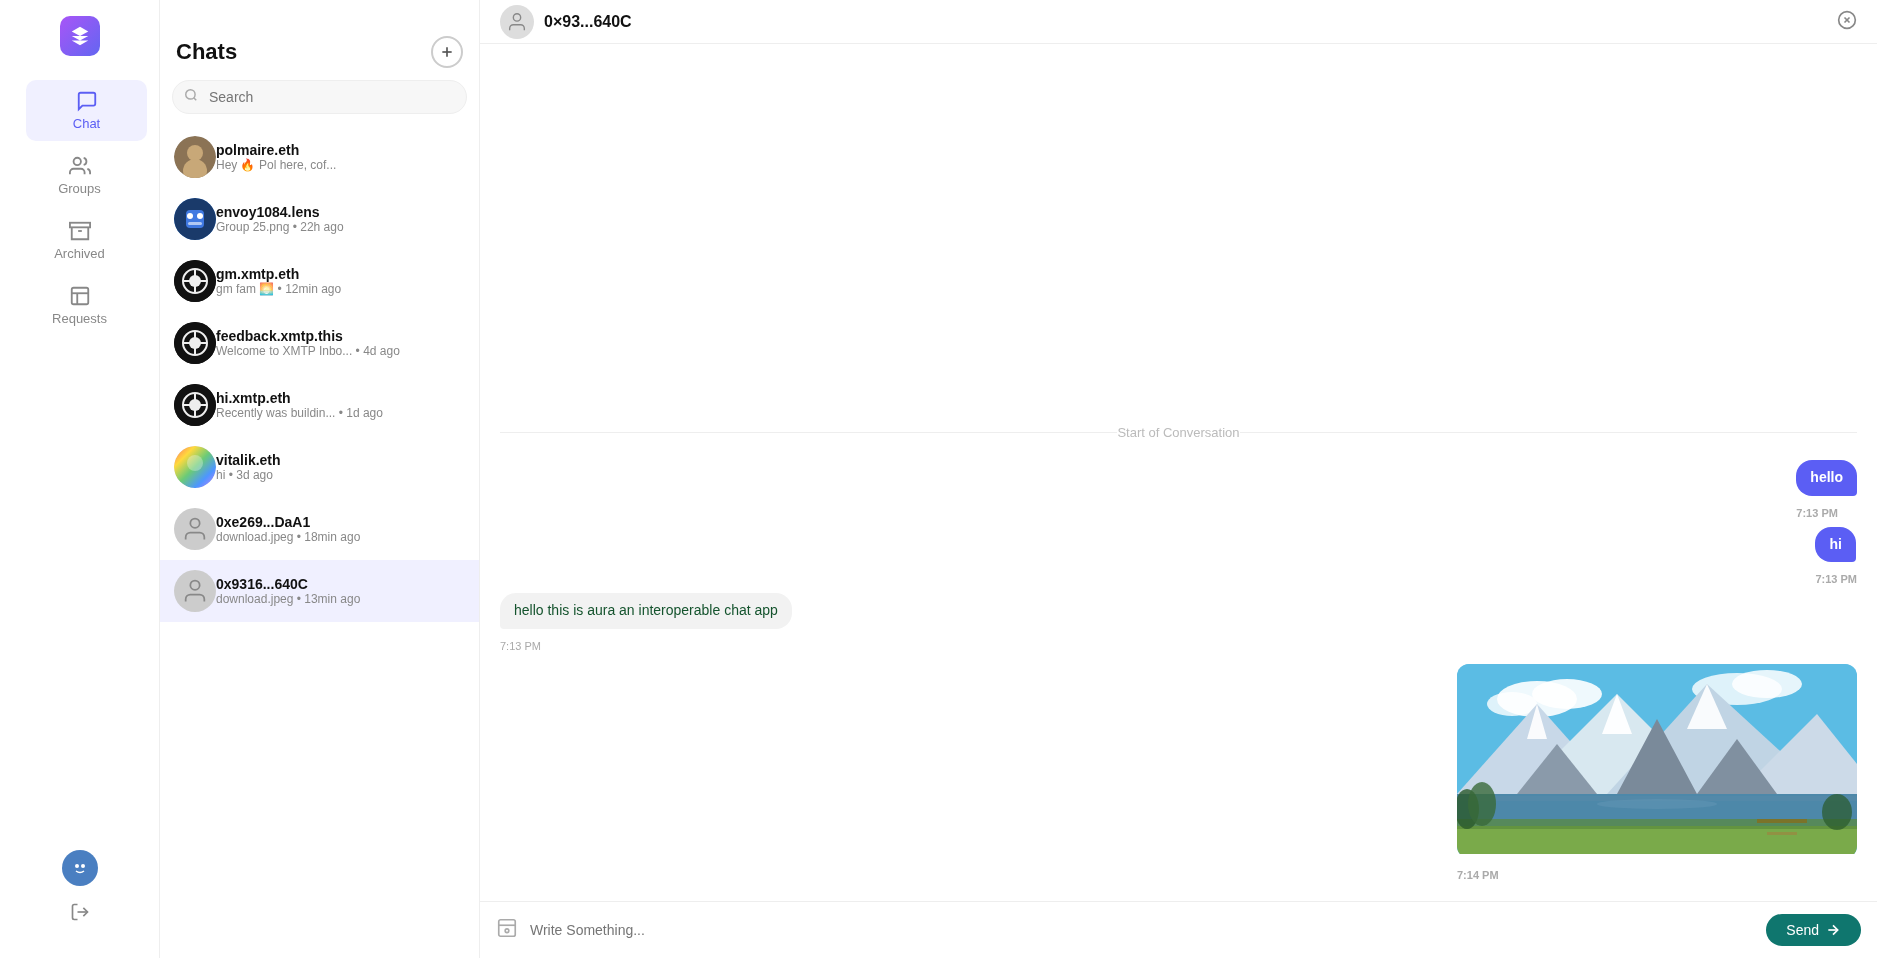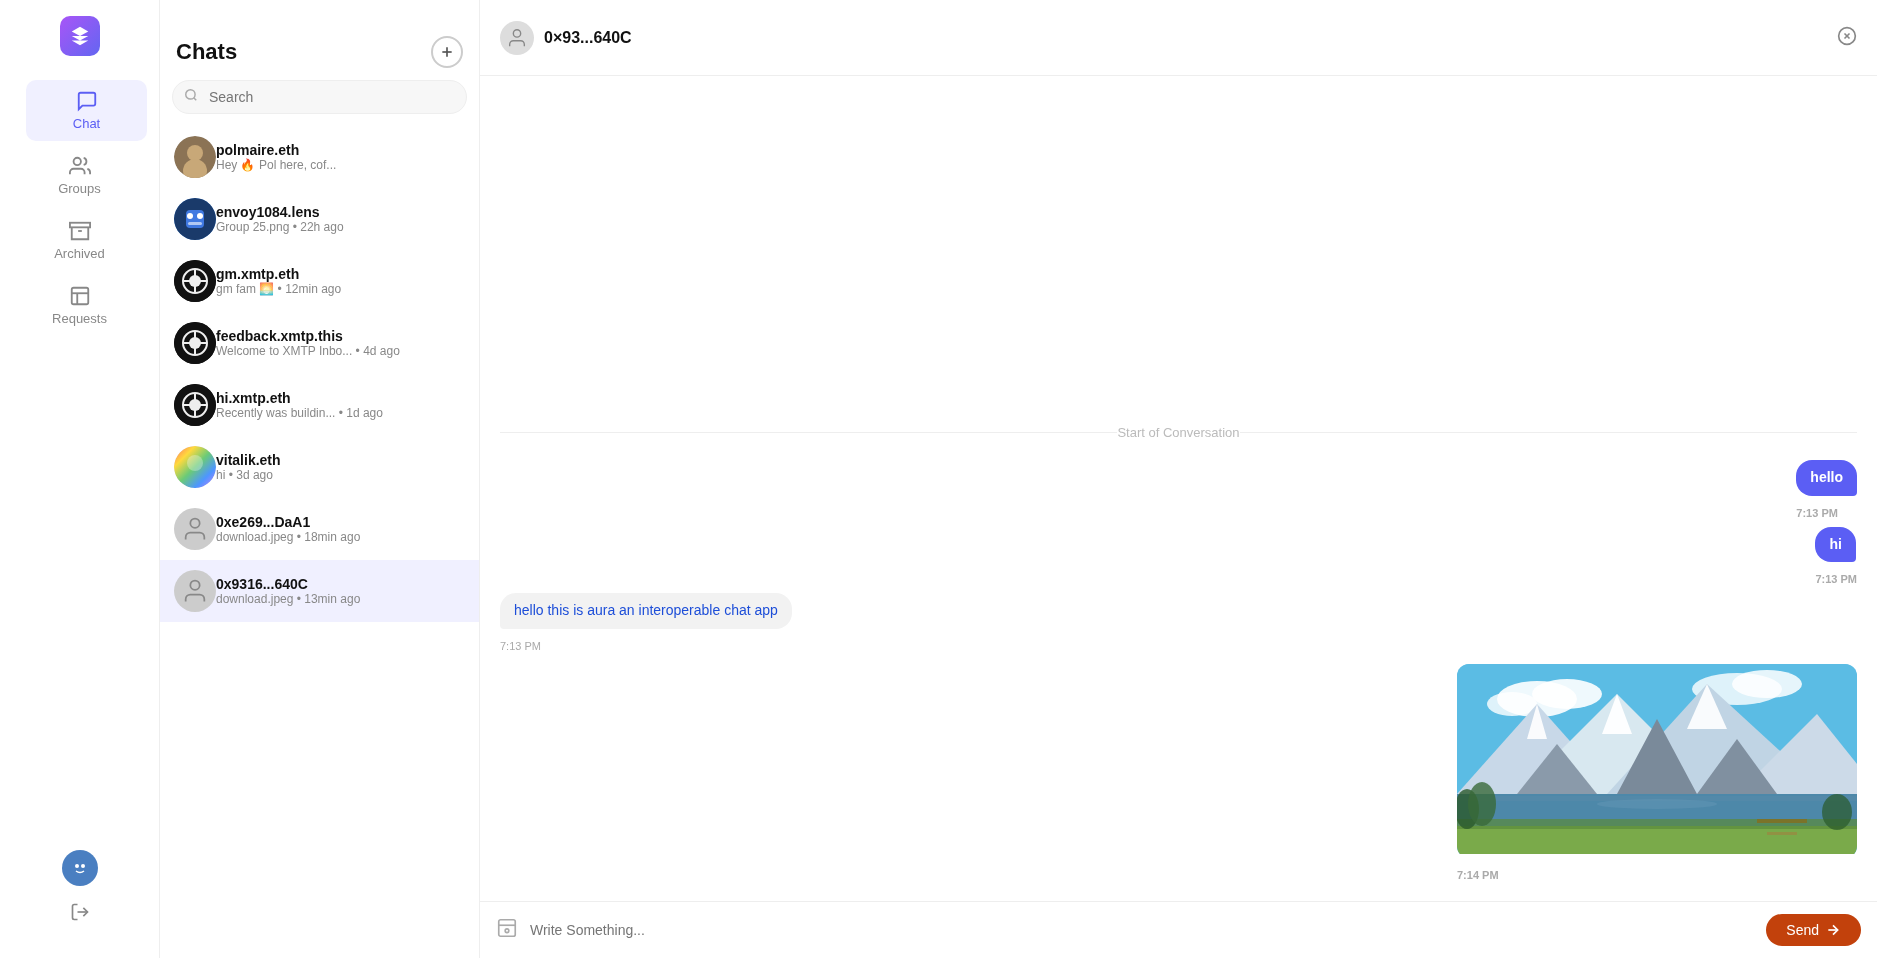--- a/index.html
+++ b/index.html
@@ -100,21 +100,21 @@
     .chat-main {
       flex: 1;
       display: flex;
       flex-direction: column;
       background: #fff;
     }
     .chat-header {
       display: flex; align-items: center; justify-content: space-between;
       padding: 16px 20px;
       border-bottom: 1px solid #eee;
-      height: 76px;
+      height: 44px;
     }
     .chat-header-left { display: flex; align-items: center; gap: 10px; }
     .header-avatar {
       width: 34px; height: 34px; border-radius: 50%; background: #ddd;
       display: flex; align-items: center; justify-content: center; color: #888;
     }
     .chat-header-name { font-size: 16px; font-weight: 600; color: #111; }
     .close-btn { cursor: pointer; color: #888; }
 
     
@@ -131,21 +131,21 @@
     }
     .divider-wrapper .line { flex: 1; height: 1px; background: #eee; }
 
     .msg { display: flex; flex-direction: column; max-width: 60%; }
     .msg.sent { align-self: flex-end; align-items: flex-start; font-weight: bold; }
     .msg.received { align-self: flex-start; align-items: flex-start; }
     .bubble {
       padding: 8px 14px; border-radius: 16px; font-size: 14px; line-height: 1.4;
     }
     .bubble.sent { background: #5b5ef4; color: white; border-bottom-right-radius: 4px; }
-    .bubble.received { background: #f2f2f2; color: #1d4ed8; border-bottom-left-radius: 4px; }
+    .bubble.received { background: #f2f2f2; color: #14532d; border-bottom-left-radius: 4px; }
     .msg-time { font-size: 11px; color: #aaa; margin-top: 11px; }
     .msg-image {
       width: 400px; border-radius: 12px; overflow: hidden; margin-top: 4px;
     }
 
     
     .mountain-scene {
       width: 100%; height: 190px; background: #87CEEB;
     }
 
@@ -154,21 +154,21 @@
       border-top: 1px solid #eee;
       padding: 12px 16px;
       display: flex; align-items: center; gap: 12px;
     }
     .attach-btn { color: #aaa; cursor: pointer; }
     .message-input {
       flex: 1; border: none; outline: none;
       font-size: 14px; color: #333; background: transparent;
     }
     .send-btn {
-      background: #c2410c; color: white;
+      background: #0f766e; color: white;
       border: none; border-radius: 20px;
       padding: 8px 20px; cursor: pointer;
       font-size: 14px; font-weight: 500;
       display: flex; align-items: center; gap: 6px;
     }
 
     
     .av-blue { background: #4a7fc1; }
     .av-gray { background: #ccc; }
   </style>

